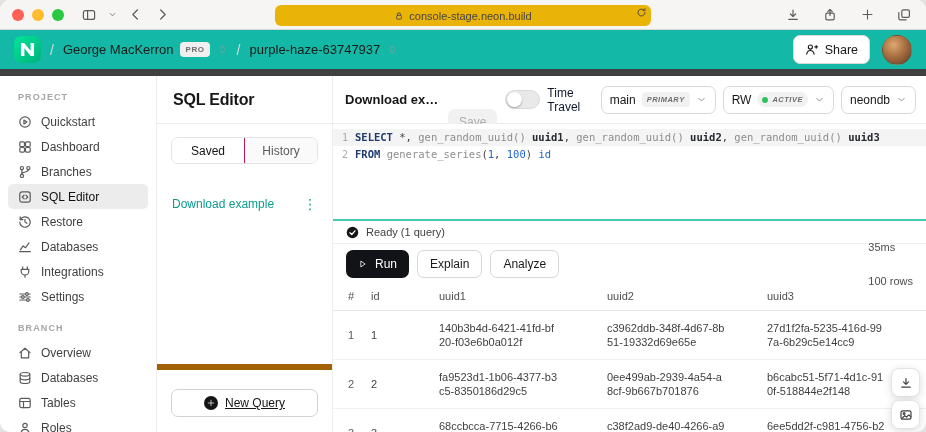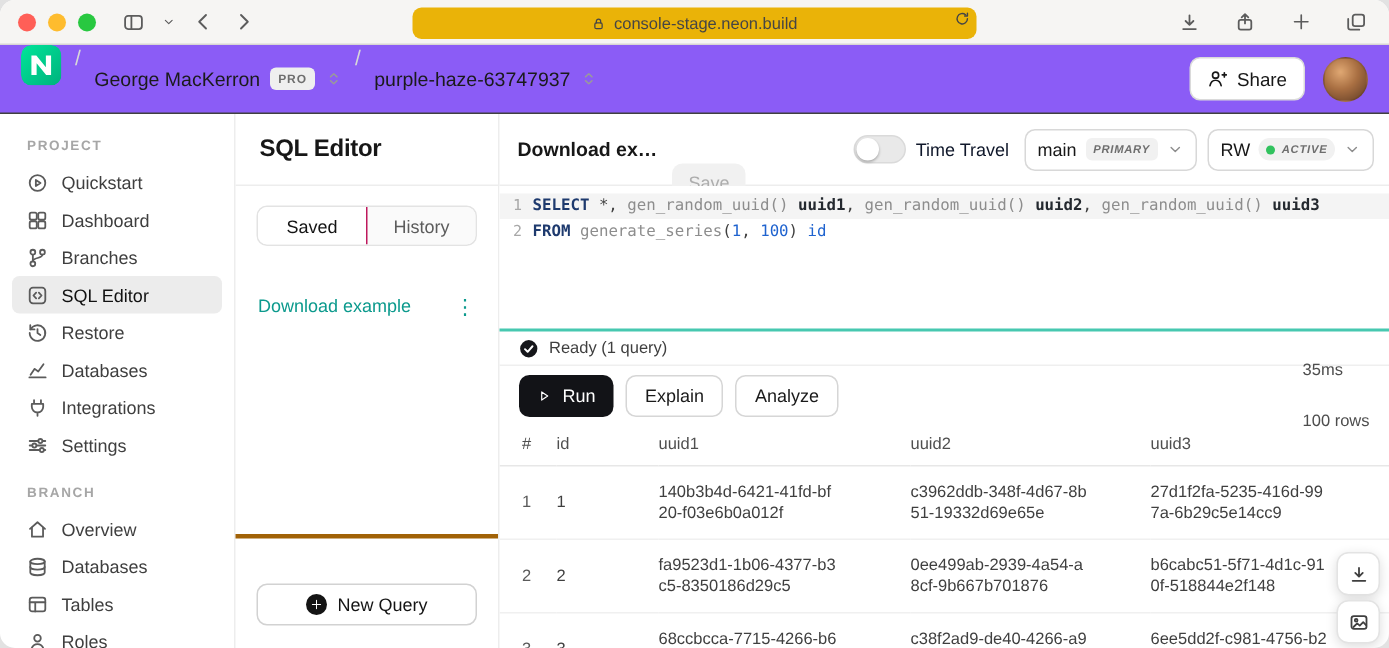--- a/index.html
+++ b/index.html
@@ -16,22 +16,22 @@
   .chrome-ic { display:flex; align-items:center; justify-content:center; width:20px; height:20px; }
   .chrome-ic.sm { width:12px; }
   .inline-ic { display:inline-flex; align-items:center; }
   .addr { position:absolute; left:50%; top:5px; transform:translateX(-50%); width:376px; height:21px;
           background:#eab308; border-radius:6px; display:flex; align-items:center; justify-content:center;
           gap:5px; font-size:11px; color:#454545; }
   .addr .reload { position:absolute; right:4px; top:2px; }
   .chrome-right { margin-left:auto; display:flex; gap:17px; align-items:center; }
 
   
-  .appheader { height:46px; background:#8b5cf6; border-bottom:1px solid #404040;
-               display:flex; padding:0 14px; gap:9px; }
+  .appheader { height:46px; background:#14b8a6; border-bottom:7px solid #404040;
+               display:flex; align-items:center; padding:0 14px; gap:9px; }
   .logo { width:27px; height:27px; display:flex; border-radius:7px; overflow:hidden; }
   .slash::before { content:"/"; }
   .slash { color:#d8d8d8; font-size:14px; }
   .crumb { display:flex; align-items:center; gap:7px; font-size:13px; color:#1a1a1a; font-weight:500; }
   .badge-pro { font-size:8px; font-weight:700; letter-spacing:.6px; color:#6e6e6e; background:#efefef;
                border-radius:4px; padding:3px 5px; }
   .chev-sel { color:#9a9a9a; display:flex; }
   .hdr-right { margin-left:auto; display:flex; align-items:center; gap:12px; }
   .share-btn { display:flex; align-items:center; gap:7px; height:29px; padding:0 11px;
                border:1px solid #dadada; border-radius:7px; background:#fff; font-size:12.5px;
@@ -55,21 +55,21 @@
   .panel-head { height:48px; flex:none; display:flex; align-items:center; padding:0 16px; border-bottom:1px solid #ededed; }
   .panel-title { font-size:16px; font-weight:700; letter-spacing:-.2px; }
   .tabs { margin:13px 14px 0; height:27px; display:flex; border:1px solid #e3e3e3; border-radius:7px; overflow:hidden; flex:none; }
   .tab { flex:1; display:flex; align-items:center; justify-content:center; font-size:12px; color:#5c5c5c; background:#fafafa; }
   .tab.active { background:#fff; color:#141414; font-weight:500; }
   .tab + .tab { border-left:1px solid #be185d; }
   .querylist { flex:1; padding-top:25px; overflow:hidden; }
   .query-item { display:flex; align-items:center; height:30px; padding:0 15px; font-size:12px; }
   .qname { color:var(--link,#0c9a8d); font-weight:500; }
   .kebab { margin-left:auto; color:var(--link,#0c9a8d); font-size:14px; }
-  .panel-foot { border-top:3px solid #a16207; padding:30px 14px 15px; flex:none; }
+  .panel-foot { border-top:6px solid #a16207; padding:19px 14px 15px; flex:none;text-decoration:underline; }
   .newq { width:100%; height:28px; display:flex; align-items:center; justify-content:center; gap:7px;
           border:1px solid #d2d2d2; border-radius:7px; background:#fff; font-size:12px; font-weight:500;
           color:#141414; font-family:inherit; }
   .plusc { width:14px; height:14px; border-radius:50%; background:#141414; color:#fff;
            display:flex; align-items:center; justify-content:center; }
 
   .main { flex:1; min-width:0; display:flex; flex-direction:column; position:relative; }
   .toolbar { height:48px; flex:none; border-bottom:1px solid #ededed; display:flex; align-items:center;
              padding:0 10px 0 12px; gap:8px; }
   .qtitle { font-size:13px; font-weight:600; max-width:95px; white-space:nowrap; overflow:hidden;
@@ -421,20 +421,28 @@
             <span class="pillbadge round">
               <span class="dot"></span>
               <span>ACTIVE</span>
             </span>
             <span class="chev">
                 <svg width="11" height="11" viewBox="0 0 14 14" fill="none" stroke="currentColor" stroke-width="1.2" stroke-linecap="round" stroke-linejoin="round">
                   <path d="M3.5 5.5L7 9l3.5-3.5"></path>
                 </svg>
               </span>
           </div>
+          <div class="dd">
+            <span>neondb</span>
+            <span class="chev">
+                <svg width="11" height="11" viewBox="0 0 14 14" fill="none" stroke="currentColor" stroke-width="1.2" stroke-linecap="round" stroke-linejoin="round">
+                  <path d="M3.5 5.5L7 9l3.5-3.5"></path>
+                </svg>
+              </span>
+          </div>
         </div>
       </div>
 
       <div class="editor" id="editor-lines">
           <div class="ed-line active">
             <span class="ln">1</span>
             <span class="code"><span class="tk-kw">SELECT</span><span class="tk-pl"> *, </span><span class="tk-fn">gen_random_uuid()</span><span class="tk-pl"> </span><span class="tk-id">uuid1</span><span class="tk-pl">, </span><span class="tk-fn">gen_random_uuid()</span><span class="tk-pl"> </span><span class="tk-id">uuid2</span><span class="tk-pl">, </span><span class="tk-fn">gen_random_uuid()</span><span class="tk-pl"> </span><span class="tk-id">uuid3</span></span>
           </div>
           <div class="ed-line">
             <span class="ln">2</span>

